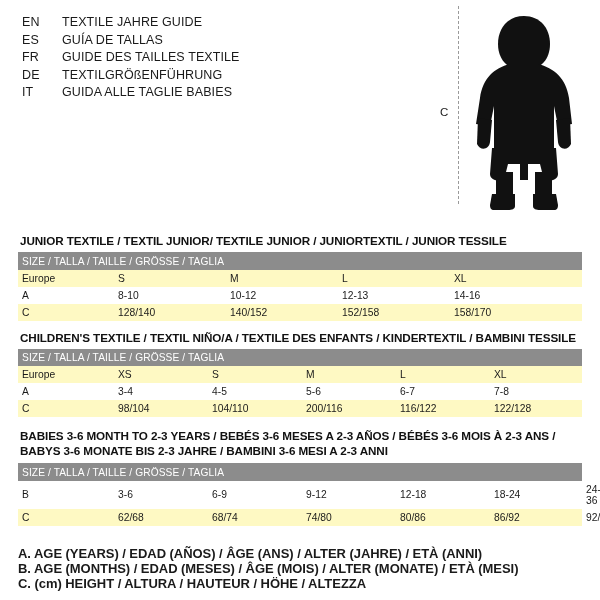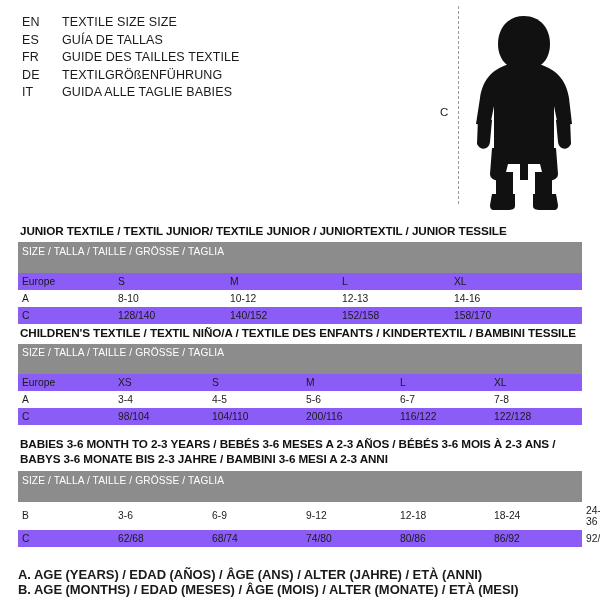--- a/index.html
+++ b/index.html
@@ -101,24 +101,24 @@
     padding: 3px 0 3px 4px;
     vertical-align: middle;
     color: #1a1a1a;
   }
   tr.head-row td {
     background: #8c8c8c;
     color: #ffffff;
     font-size: 10.2px;
     letter-spacing: 0.1px;
     padding-top: 3.5px;
-    padding-bottom: 16px;
+    padding-bottom: 3px;
   }
   tr.alt-row td {
-    background: #8b5cf6;
+    background: #fef9c3;
   }
   tr.plain-row td {
     background: #ffffff;
   }
 
   
   .legend {
     padding: 0 18px;
     box-sizing: border-box;
     font-size: 13px;
@@ -132,21 +132,21 @@
 </style>
 </head>
 <body>
 
 <div class="page">
 
   <div class="header">
     <div class="title-block">
       <div class="title-row">
         <span class="lang-code">EN</span>
-        <span class="lang-text">TEXTILE SIZE SIZE</span>
+        <span class="lang-text">TEXTILE JAHRE GUIDE</span>
       </div>
       <div class="title-row">
         <span class="lang-code">ES</span>
         <span class="lang-text">GUÍA DE TALLAS</span>
       </div>
       <div class="title-row">
         <span class="lang-code">FR</span>
         <span class="lang-text">GUIDE DES TAILLES TEXTILE</span>
       </div>
       <div class="title-row">
@@ -182,21 +182,21 @@
 
             <path d="M22 180 L45 180 L45 192 C45 195 42 196 38 196 L24 196 C21 196 20 194 20 191 Z"></path>
 
             <path d="M63 180 L86 180 L88 191 C88 194 87 196 84 196 L70 196 C66 196 63 195 63 192 Z"></path>
           </g>
         </svg>
       </div>
     </div>
   </div>
 
-  <div class="section" style="margin-top:10px;">
+  <div class="section" style="margin-top:20px;">
     <div class="section-title">JUNIOR TEXTILE / TEXTIL JUNIOR/ TEXTILE JUNIOR / JUNIORTEXTIL / JUNIOR TESSILE</div>
     <table class="size-table">
       <colgroup>
         <col style="width:96px">
           <col style="width:112px">
           <col style="width:112px">
           <col style="width:112px">
           <col style="width:132px">
       </colgroup>
       <tbody>
@@ -221,21 +221,21 @@
           <td>C</td>
           <td>128/140</td>
           <td>140/152</td>
           <td>152/158</td>
           <td>158/170</td>
         </tr>
       </tbody>
     </table>
   </div>
 
-  <div class="section" style="margin-top:2px;">
+  <div class="section" style="margin-top:10px;">
     <div class="section-title">CHILDREN'S TEXTILE / TEXTIL NIÑO/A / TEXTILE DES ENFANTS / KINDERTEXTIL / BAMBINI TESSILE</div>
     <table class="size-table">
       <colgroup>
         <col style="width:96px">
           <col style="width:94px">
           <col style="width:94px">
           <col style="width:94px">
           <col style="width:94px">
           <col style="width:92px">
       </colgroup>
@@ -304,15 +304,16 @@
           <td>86/92</td>
         <td>92/98</td>
           </tr>
       </tbody>
     </table>
   </div>
 
   <div class="legend" style="margin-top:20px;">
     <div>A. AGE (YEARS) / EDAD (AÑOS) / ÂGE (ANS) / ALTER (JAHRE) / ETÀ (ANNI)</div>
     <div>B. AGE (MONTHS) / EDAD (MESES) / ÂGE (MOIS) / ALTER (MONATE) / ETÀ (MESI)</div>
+    <div>C. (cm) HEIGHT / ALTURA / HAUTEUR / HÖHE / ALTEZZA</div>
   </div>
 
 </div>
 
 </body></html>

